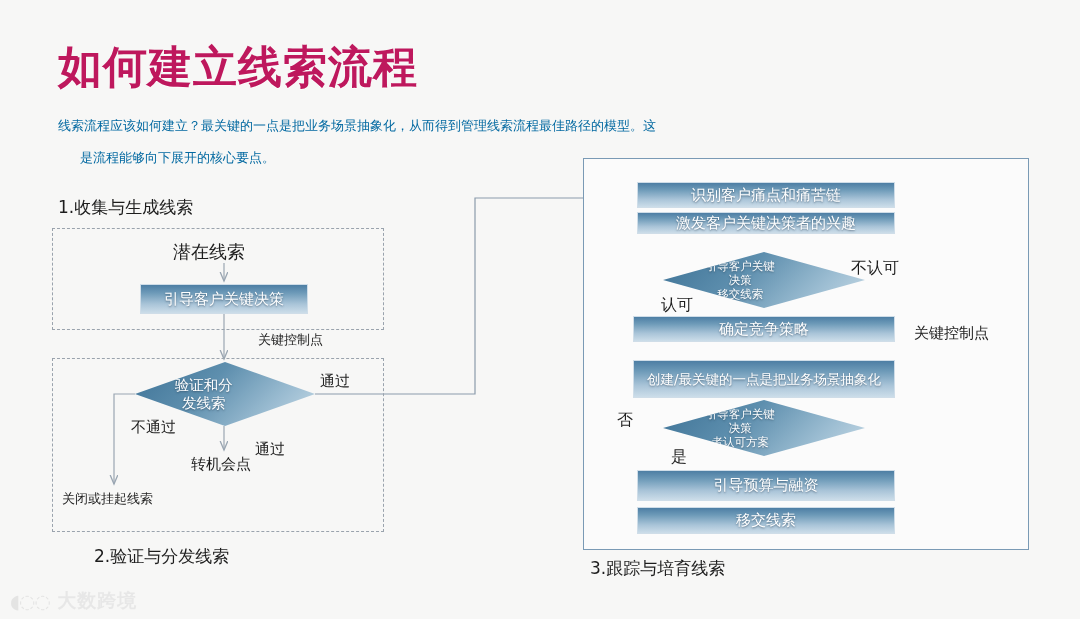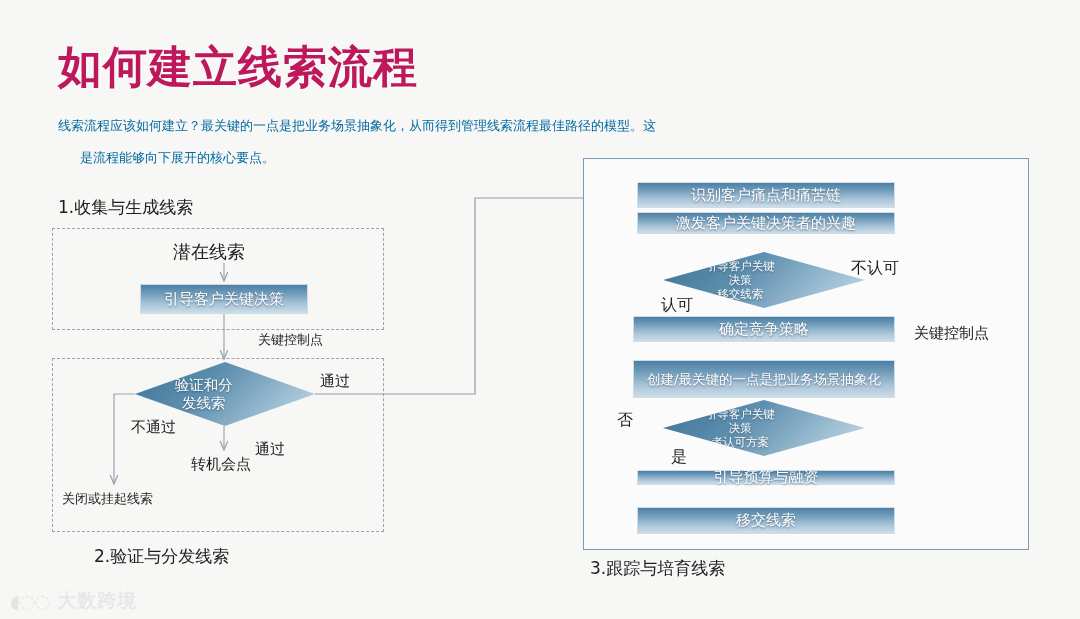--- a/index.html
+++ b/index.html
@@ -60,21 +60,21 @@
   .pbox.small{font-size:13.5px;}
 
   
   #box-collect{left:140px;top:284px;width:168px;height:30px;}
 
   
   #box-s3-1{left:637px;top:182px;width:258px;height:26px;font-family:Liberation Serif, serif;}
   #box-s3-2{left:637px;top:212px;width:258px;height:22px;}
   #box-s3-3{left:633px;top:316px;width:262px;height:26px;}
   #box-s3-4{left:633px;top:360px;width:262px;height:38px;}
-  #box-s3-5{left:637px;top:470px;width:258px;height:15px;}
+  #box-s3-5{left:637px;top:470px;width:258px;height:31px;}
   #box-s3-6{left:637px;top:507px;width:258px;height:27px;}
 
   
   .dia{
     position:absolute;
     display:flex;align-items:center;justify-content:center;
     text-align:center;color:#ffffff;
     text-shadow:0 1px 2px rgba(30,50,70,.55);
     background:linear-gradient(135deg,#3d7296 0%,#5e8fae 40%,#9cbdd2 75%,#c7dae6 100%);
     clip-path:polygon(50% 0%,100% 50%,50% 100%,0% 50%);

